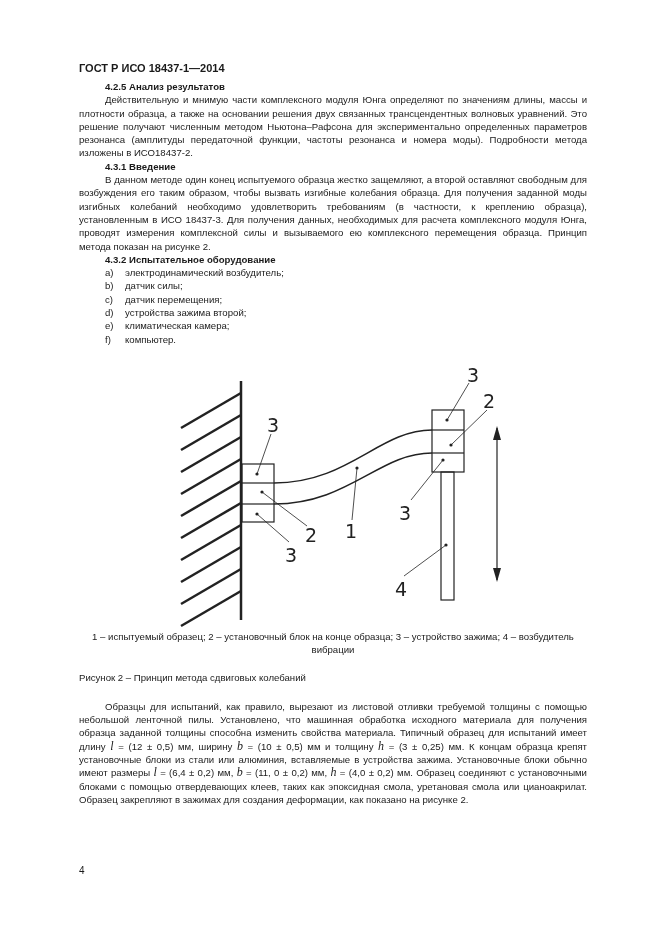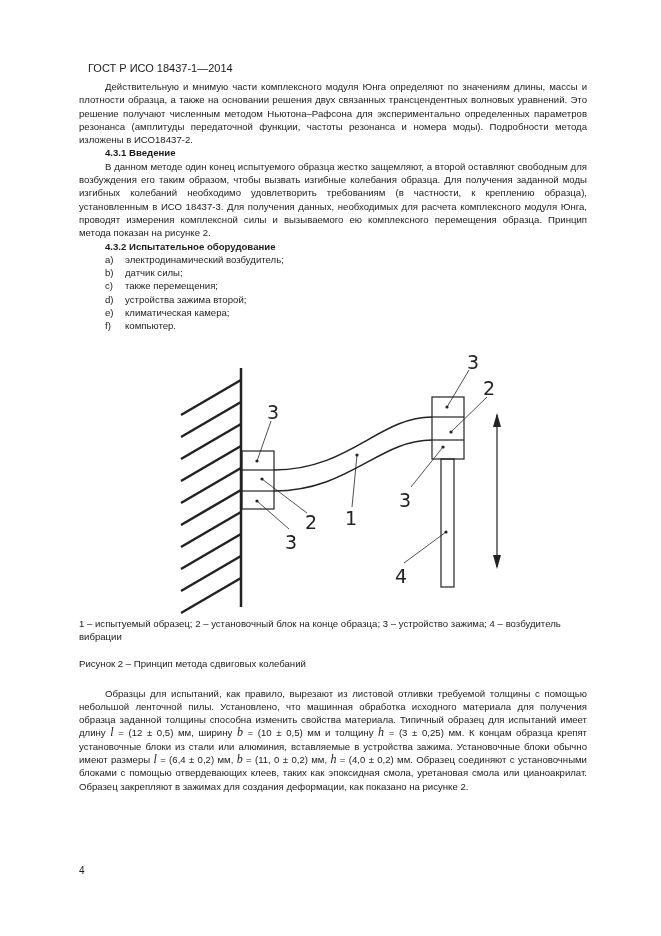--- a/index.html
+++ b/index.html
@@ -1,58 +1,59 @@
 <!DOCTYPE html>
 <html><head>
 <meta charset="utf-8">
 <style>
   html, body { margin: 0; padding: 0; background: #ffffff; }
   body { width: 661px; height: 936px; position: relative; overflow: hidden;
          font-family: "Liberation Sans", sans-serif; color: #1a1a1a; }
   .page { position: absolute; left: 0; top: 0; width: 661px; height: 936px; }
-  .header { position: absolute; left: 88px; top: 62px; font-weight: normal; font-size: 11px; }
+  .header { position: absolute; left: 79px; top: 62px; font-weight: bold; font-size: 11px; }
   .content { position: absolute; left: 79px; top: 80px; width: 508px; font-size: 9.6px; line-height: 13.3px; }
   .p { margin: 0; text-align: justify; text-align-last: left; }
   .ind { text-indent: 26px; }
   .h { margin: 0; font-weight: bold; padding-left: 26px; }
   .li { margin: 0; padding-left: 26px; display: flex; }
   .li .m { width: 20px; }
   .figure { position: relative; width: 508px; height: 282px; margin-top: 2px; }
   .figure svg { position: absolute; left: 70px; top: 0; }
-  .legend { margin: 0; }
+  .legend { margin: 0; text-align: center; }
   .caption { margin: 14px 0 16px 0; text-align: left; }
   .pagenum { position: absolute; left: 79px; top: 865px; font-size: 10px; }
   .var { font-family: "Liberation Serif", serif; font-style: italic; font-size: 12px; }
 </style>
 </head>
 <body>
 
 <div class="page">
   <div class="header">ГОСТ Р ИСО 18437-1—2014</div>
 
   <div class="content">
 
+    <p class="h">4.2.5 Анализ результатов</p>
     <p class="p ind">Действительную и мнимую части комплексного модуля Юнга определяют по значениям длины, массы и плотности образца, а также на основании решения двух связанных трансцендентных волновых уравнений. Это решение получают численным методом Ньютона–Рафсона для экспериментально определенных параметров резонанса (амплитуды передаточной функции, частоты резонанса и номера моды). Подробности метода изложены в ИСО18437-2.</p>
 
     <p class="h">4.3.1 Введение</p>
     <p class="p ind">В данном методе один конец испытуемого образца жестко защемляют, а второй оставляют свободным для возбуждения его таким образом, чтобы вызвать изгибные колебания образца. Для получения заданной моды изгибных колебаний необходимо удовлетворить требованиям (в частности, к креплению образца), установленным в ИСО 18437-3. Для получения данных, необходимых для расчета комплексного модуля Юнга, проводят измерения комплексной силы и вызываемого ею комплексного перемещения образца. Принцип метода показан на рисунке 2.</p>
 
     <p class="h">4.3.2 Испытательное оборудование</p>
     <div>
       <p class="li">
           <span class="m">a)</span>
           <span>электродинамический возбудитель;</span>
         </p>
       <p class="li">
           <span class="m">b)</span>
           <span>датчик силы;</span>
         </p>
       <p class="li">
           <span class="m">c)</span>
-          <span>также перемещения;</span>
+          <span>датчик перемещения;</span>
         </p>
       <p class="li">
           <span class="m">d)</span>
           <span>устройства зажима второй;</span>
         </p>
       <p class="li">
           <span class="m">e)</span>
           <span>климатическая камера;</span>
         </p>
       <p class="li">

